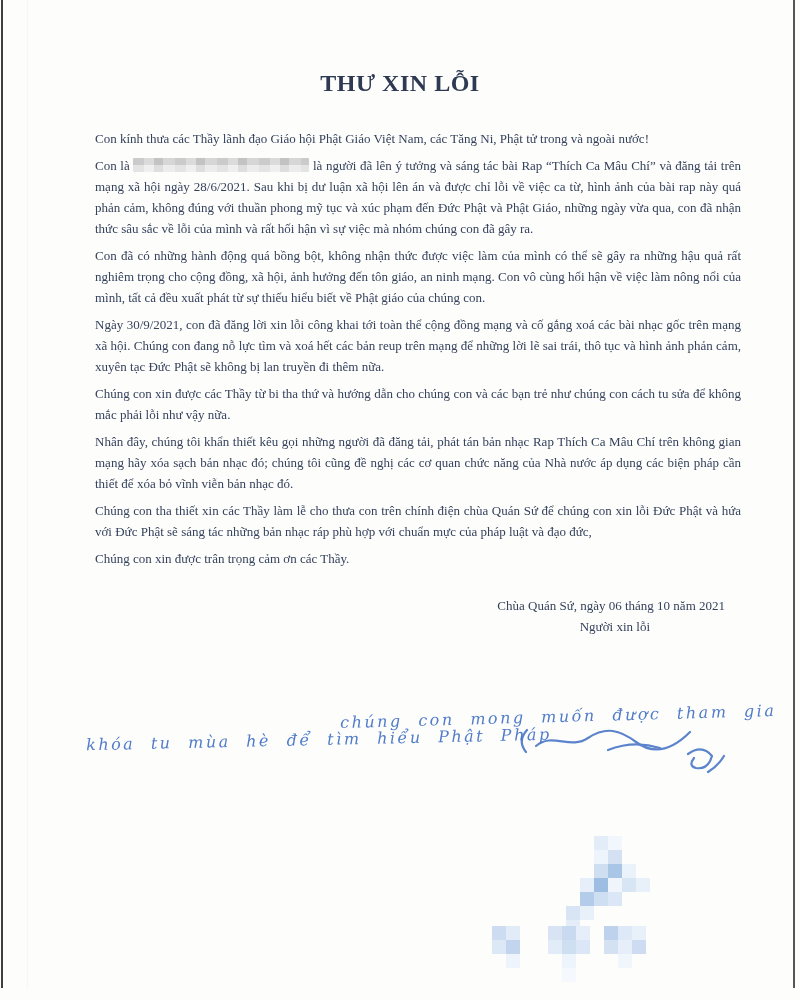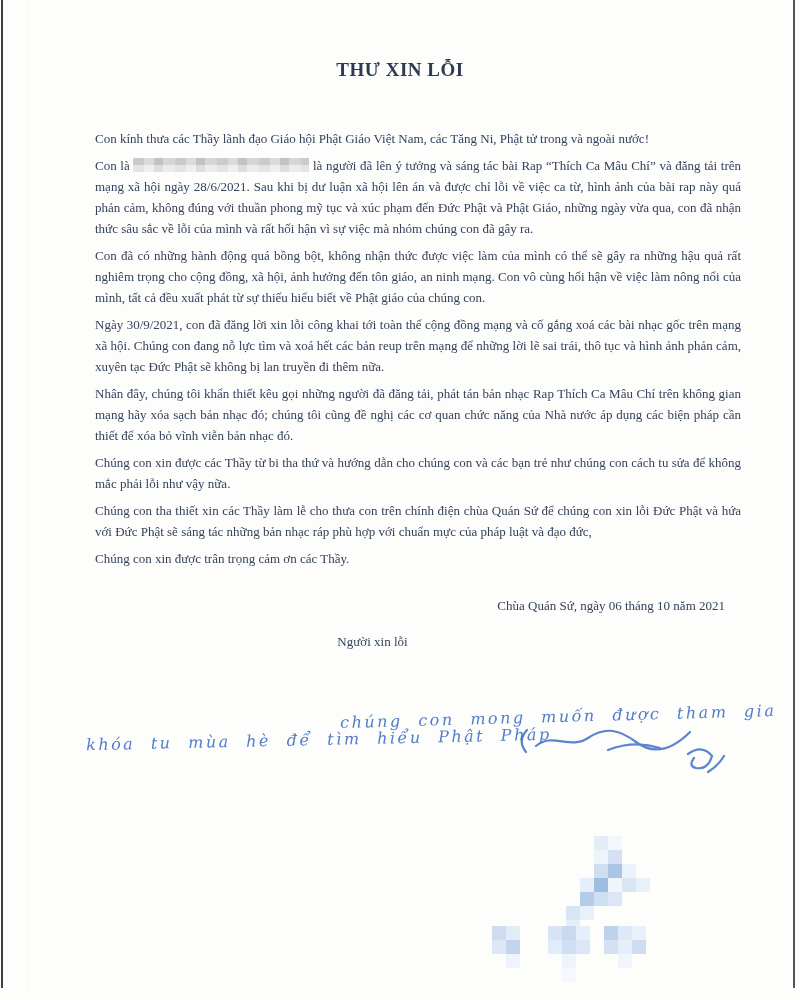--- a/index.html
+++ b/index.html
@@ -8,38 +8,38 @@
     position:relative; width:800px; height:1000px;
     background:#fdfdfc; overflow:hidden;
     font-family:"Liberation Serif","DejaVu Serif",serif;
   }
   .scan-edge { position:absolute; top:0; width:2px; height:988px; background:#4e4e4e; }
   .scan-edge.left  { left:1px; background:#3f3f3f; }
   .scan-edge.right { left:793px; background:#555555; }
   .fold-line { position:absolute; left:27px; top:0; width:1px; height:988px; background:rgba(120,130,140,0.06); }
 
   .title {
-    position:absolute; top:59px; left:0; width:100%;
-    text-align:center; font-size:19px; font-weight:bold;
+    position:absolute; top:70px; left:0; width:100%;
+    text-align:center; font-size:24px; font-weight:bold;
     letter-spacing:0.5px; color:#2e3a52;
   }
   .content {
     position:absolute; left:95px; top:128px; width:646px;
     color:#35425c; font-size:13px; line-height:21px;
   }
   .content p { margin:0 0 6px 0; text-align:justify; }
   .redact-inline {
     display:inline-block; width:176px; height:14px; vertical-align:-2px;
     background:
       repeating-linear-gradient(0deg, rgba(255,255,255,0.35) 0 7px, rgba(0,0,0,0.05) 7px 14px),
       repeating-linear-gradient(90deg,#d6d6d6 0 11px,#e7e7e7 11px 21px,#cdcdcd 21px 30px,#e2e2e2 30px 42px);
     border-radius:1px;
   }
   .place-date { text-align:right; padding-right:16px; margin-top:26px; }
-  .signer { text-align:center; padding-right:91px; margin-top:15px; }
+  .signer { text-align:right; padding-right:91px; }
 
   .hw {
     position:absolute; color:#3f6fc4;
     font-family:"DejaVu Serif","Liberation Serif",serif;
     font-style:italic; font-size:16px;
     letter-spacing:2.5px; word-spacing:8px;
     white-space:nowrap; opacity:0.9; z-index:3;
   }
   .hw1 { left:340px; top:707px; transform:rotate(-1.6deg); }
   .hw2 { left:86px;  top:730px; transform:rotate(-1.3deg); }
@@ -57,22 +57,22 @@
 
   <div class="title">THƯ XIN LỖI</div>
 
   <div class="content">
     <p>Con kính thưa các Thầy lãnh đạo Giáo hội Phật Giáo Việt Nam, các Tăng Ni, Phật tử trong và ngoài nước!</p>
 
     <p><span>Con là</span> <span class="redact-inline"></span> <span>là người đã lên ý tưởng và sáng tác bài Rap “Thích Ca Mâu Chí” và đăng tải trên mạng xã hội ngày 28/6/2021. Sau khi bị dư luận xã hội lên án và được chỉ lỗi về việc ca từ, hình ảnh của bài rap này quá phản cảm, không đúng với thuần phong mỹ tục và xúc phạm đến Đức Phật và Phật Giáo, những ngày vừa qua, con đã nhận thức sâu sắc về lỗi của mình và rất hối hận vì sự việc mà nhóm chúng con đã gây ra.</span></p>
 
     <p>Con đã có những hành động quá bồng bột, không nhận thức được việc làm của mình có thể sẽ gây ra những hậu quả rất nghiêm trọng cho cộng đồng, xã hội, ảnh hưởng đến tôn giáo, an ninh mạng. Con vô cùng hối hận về việc làm nông nổi của mình, tất cả đều xuất phát từ sự thiếu hiểu biết về Phật giáo của chúng con.</p>
     <p>Ngày 30/9/2021, con đã đăng lời xin lỗi công khai tới toàn thể cộng đồng mạng và cố gắng xoá các bài nhạc gốc trên mạng xã hội. Chúng con đang nỗ lực tìm và xoá hết các bản reup trên mạng để những lời lẽ sai trái, thô tục và hình ảnh phản cảm, xuyên tạc Đức Phật sẽ không bị lan truyền đi thêm nữa.</p>
+    <p>Chúng con xin được các Thầy từ bi tha thứ và hướng dẫn cho chúng con và các bạn trẻ như chúng con cách tu sửa để không mắc phải lỗi như vậy nữa.</p>
     <p>Nhân đây, chúng tôi khẩn thiết kêu gọi những người đã đăng tải, phát tán bản nhạc Rap Thích Ca Mâu Chí trên không gian mạng hãy xóa sạch bản nhạc đó; chúng tôi cũng đề nghị các cơ quan chức năng của Nhà nước áp dụng các biện pháp cần thiết để xóa bỏ vĩnh viễn bản nhạc đó.</p>
-    <p>Chúng con xin được các Thầy từ bi tha thứ và hướng dẫn cho chúng con và các bạn trẻ như chúng con cách tu sửa để không mắc phải lỗi như vậy nữa.</p>
     <p>Chúng con tha thiết xin các Thầy làm lễ cho thưa con trên chính điện chùa Quán Sứ để chúng con xin lỗi Đức Phật và hứa với Đức Phật sẽ sáng tác những bản nhạc ráp phù hợp với chuẩn mực của pháp luật và đạo đức,</p>
     <p>Chúng con xin được trân trọng cảm ơn các Thầy.</p>
 
     <div class="place-date">Chùa Quán Sứ, ngày 06 tháng 10 năm 2021</div>
     <div class="signer">Người xin lỗi</div>
   </div>
 
   <div class="hw hw1">chúng con mong muốn được tham gia</div>
   <div class="hw hw2">khóa tu mùa hè để tìm hiểu Phật Pháp</div>
 

